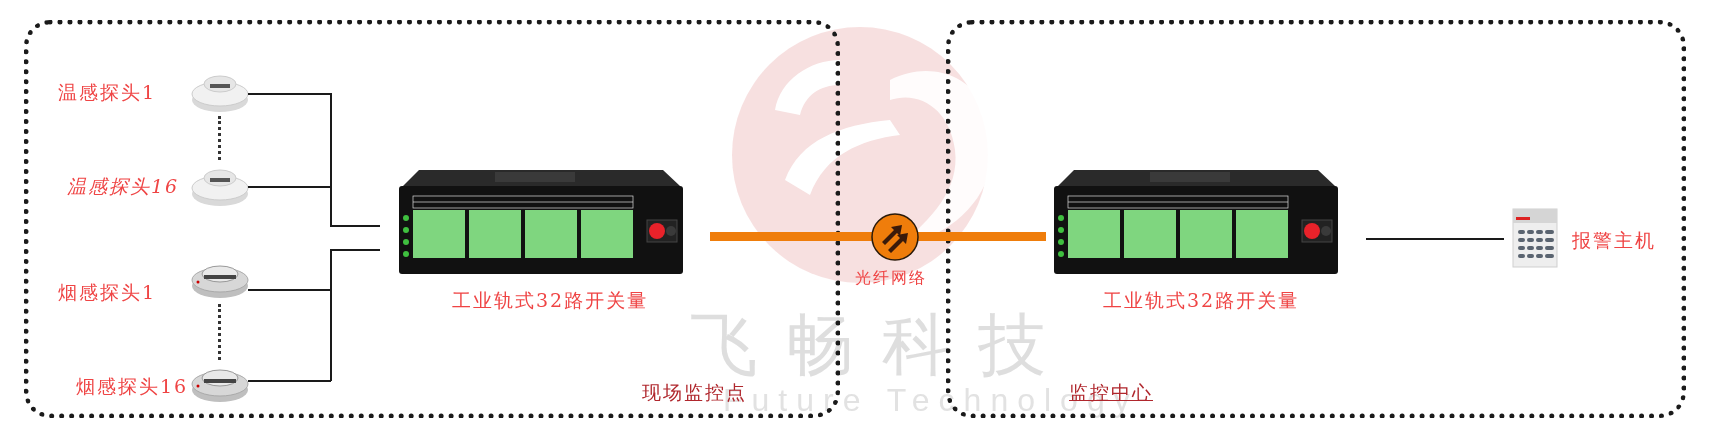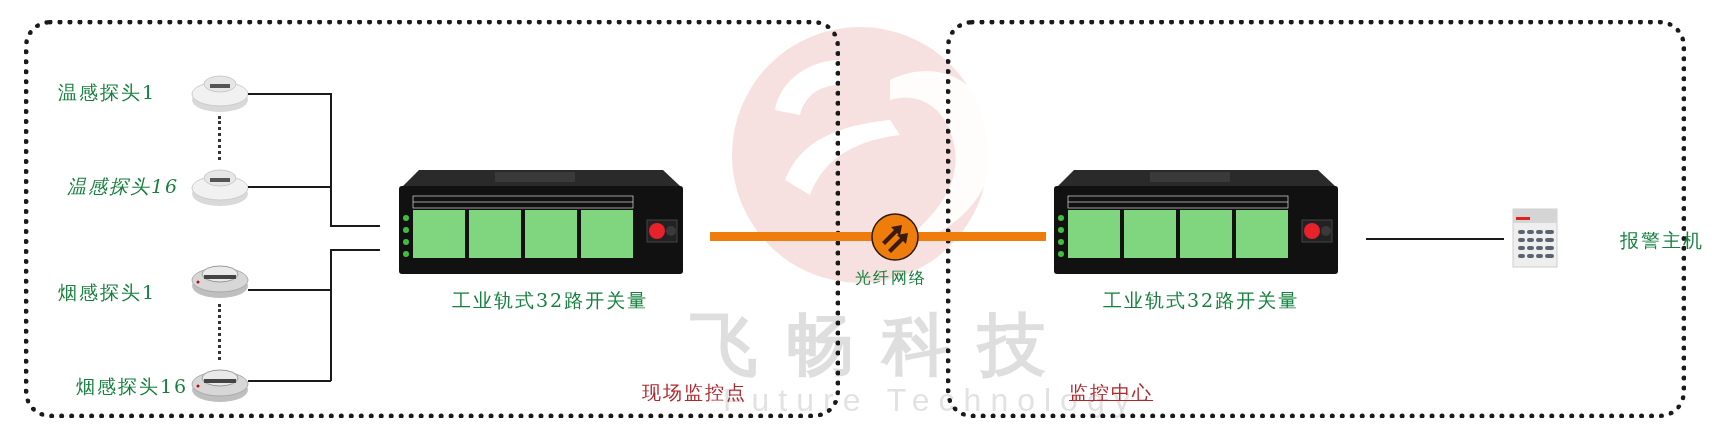--- a/index.html
+++ b/index.html
@@ -1,25 +1,25 @@
 <!DOCTYPE html>
 <html><head>
 <meta charset="utf-8">
 <style>
   html,body{margin:0;padding:0;background:#ffffff;}
   body{width:1712px;height:441px;position:relative;overflow:hidden;font-family:"DejaVu Serif","Liberation Serif",serif;}
   .abs{position:absolute;}
   .zone{position:absolute;border:5px dotted #1a1a1a;border-radius:26px;box-sizing:border-box;}
-  .label{position:absolute;font-size:19px;color:#15803d;white-space:nowrap;letter-spacing:2px;}
+  .label{position:absolute;font-size:19px;color:#ef4444;white-space:nowrap;letter-spacing:2px;}
   .red{color:#b0272d;}
   .wire{position:absolute;background:#1a1a1a;}
   .dots{position:absolute;width:0;border-left:3px dotted #333;}
   .detector{position:absolute;width:60px;height:44px;}
   .device{position:absolute;width:292px;height:108px;}
-  .watermark-cn{position:absolute;font-family:"DejaVu Sans","Liberation Sans",sans-serif;font-weight:bold;color:#d9d9d9;font-size:68px;letter-spacing:28px;white-space:nowrap;opacity:0.85;}
+  .watermark-cn{position:absolute;font-family:"DejaVu Sans","Liberation Sans",sans-serif;font-weight:normal;color:#d9d9d9;font-size:68px;letter-spacing:28px;white-space:nowrap;opacity:0.85;}
   .watermark-en{position:absolute;font-family:"Liberation Sans","DejaVu Sans",sans-serif;color:#e2e2e2;font-size:32px;letter-spacing:9px;white-space:nowrap;margin-left:33px;}
   .fiber{position:absolute;height:9px;background:#ef7d0b;}
 </style>
 </head>
 <body>
 
 <svg class="abs" style="left:690px;top:20px;" width="330" height="280" viewBox="0 0 330 280">
   <circle cx="170" cy="135" r="128" fill="#f6dada" opacity="0.85"></circle>
   <path d="M150 40 C120 40 90 60 85 90 L110 95 C115 75 130 65 150 65 Z" fill="#ffffff"></path>
   <path d="M95 160 C110 120 150 105 200 100 L210 115 C170 120 135 135 120 175 Z" fill="#ffffff"></path>
@@ -159,13 +159,13 @@
     <rect x="6" y="38" width="7" height="4" rx="2"></rect>
       <rect x="15" y="38" width="7" height="4" rx="2"></rect>
       <rect x="24" y="38" width="7" height="4" rx="2"></rect>
       <rect x="33" y="38" width="9" height="4" rx="2"></rect>
     <rect x="6" y="46" width="7" height="4" rx="2"></rect>
       <rect x="15" y="46" width="7" height="4" rx="2"></rect>
       <rect x="24" y="46" width="7" height="4" rx="2"></rect>
       <rect x="33" y="46" width="9" height="4" rx="2"></rect>
   </g>
 </svg>
-<div class="label" style="left:1572px;top:228px;margin-left:48px;">报警主机</div>
+<div class="label" style="left:1572px;top:228px;">报警主机</div>
 
 </body></html>

